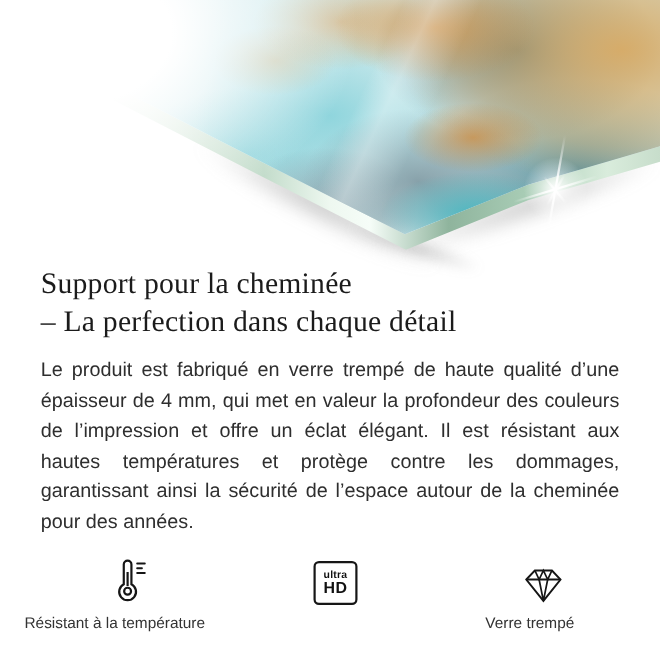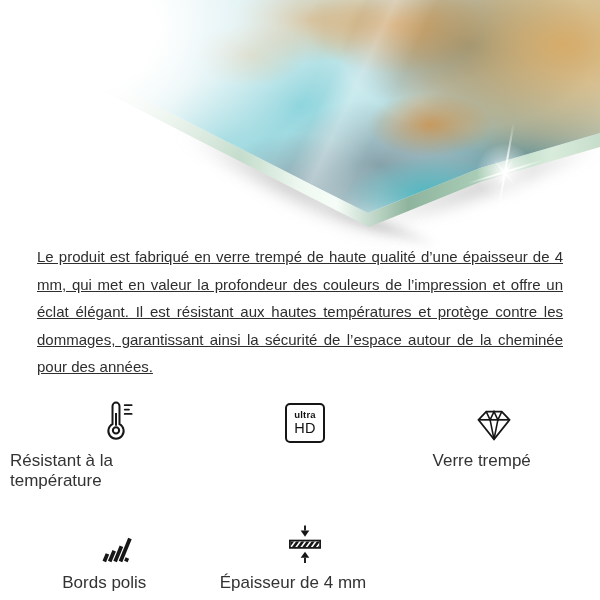--- a/index.html
+++ b/index.html
@@ -100,48 +100,47 @@
     font-weight:400;
     font-size:27px;
     line-height:35px;
     color:#1b1b1b;
     letter-spacing:0.2px;
     margin:10px 0 0;
   }
   .page-title span { display:block; }
   .product-description {
     margin:13px 0 0;
-    font-size:15px;
+    font-size:18px;
     line-height:27.5px;
     color:#2e2e2e;
     text-align:justify;
-    text-decoration:underline;
   }
 
   
   .features {
     display:grid;
     grid-template-columns:1fr 1fr 1fr;
     margin:14px 24px 0 10px;
     row-gap:26px;
   }
   .feature { display:flex; flex-direction:column; align-items:center; }
   .icon-box { height:48px; display:flex; align-items:flex-end; justify-content:center;margin-left:24px; }
-  .feature-label { margin-top:8px; font-size:17px; color:#333333; }
+  .feature-label { margin-top:8px; font-size:14px; color:#333333; }
 
   .icon-stroke { stroke:#161616; fill:none; }
 
   .uhd {
     width:36px; height:36px;
     border:2.5px solid #161616; border-radius:5px;
     display:flex; flex-direction:column; align-items:center; justify-content:center;
     line-height:1; color:#111;
   }
   .uhd .t1 { font-size:9.5px; font-weight:600; letter-spacing:0.2px; }
-  .uhd .t2 { font-size:14.5px; font-weight:400; letter-spacing:0.3px; margin-top:1px; }
+  .uhd .t2 { font-size:14.5px; font-weight:700; letter-spacing:0.3px; margin-top:1px; }
 </style>
 </head>
 <body>
 
 <div class="hero">
   <div class="shadow shadow-left"></div>
   <div class="shadow shadow-right"></div>
   <div class="shadow shadow-corner"></div>
   <div class="glass-edge"></div>
   <div class="glass-surface"></div>
@@ -149,20 +148,24 @@
   <div class="sparkle">
     <div class="glow"></div>
     <div class="ray-v"></div>
     <div class="ray-h"></div>
     <div class="ray-d1"></div>
     <div class="ray-d2"></div>
   </div>
 </div>
 
 <div class="content">
+  <h1 class="page-title">
+    <span>Support pour la cheminée</span>
+    <span>– La perfection dans chaque détail</span>
+  </h1>
   <p class="product-description">Le produit est fabriqué en verre trempé de haute qualité d’une épaisseur de 4 mm, qui met en valeur la profondeur des couleurs de l’impression et offre un éclat élégant. Il est résistant aux hautes températures et protège contre les dommages, garantissant ainsi la sécurité de l’espace autour de la cheminée pour des années.</p>
 </div>
 
 <div class="features">
 
   <div class="feature">
     <div class="icon-box">
       <svg width="40" height="46" viewBox="0 0 46 48">
         <path class="icon-stroke" stroke-width="2.3" d="M19 28.8 A8.8 8.8 0 1 0 27 28.8 L27 8 A4 4 0 0 0 19 8 Z"></path>
         <circle class="icon-stroke" stroke-width="2.3" cx="23" cy="36" r="3.6"></circle>

